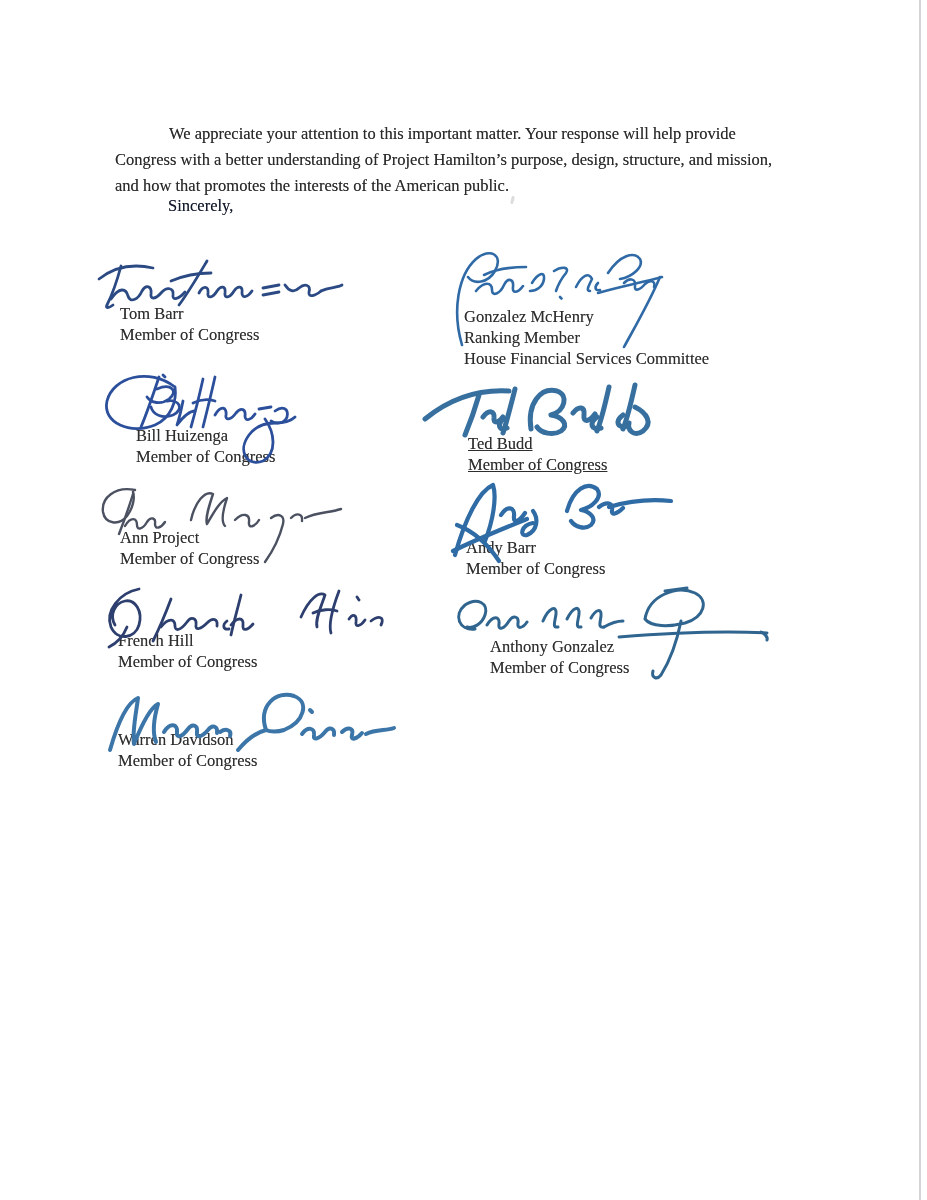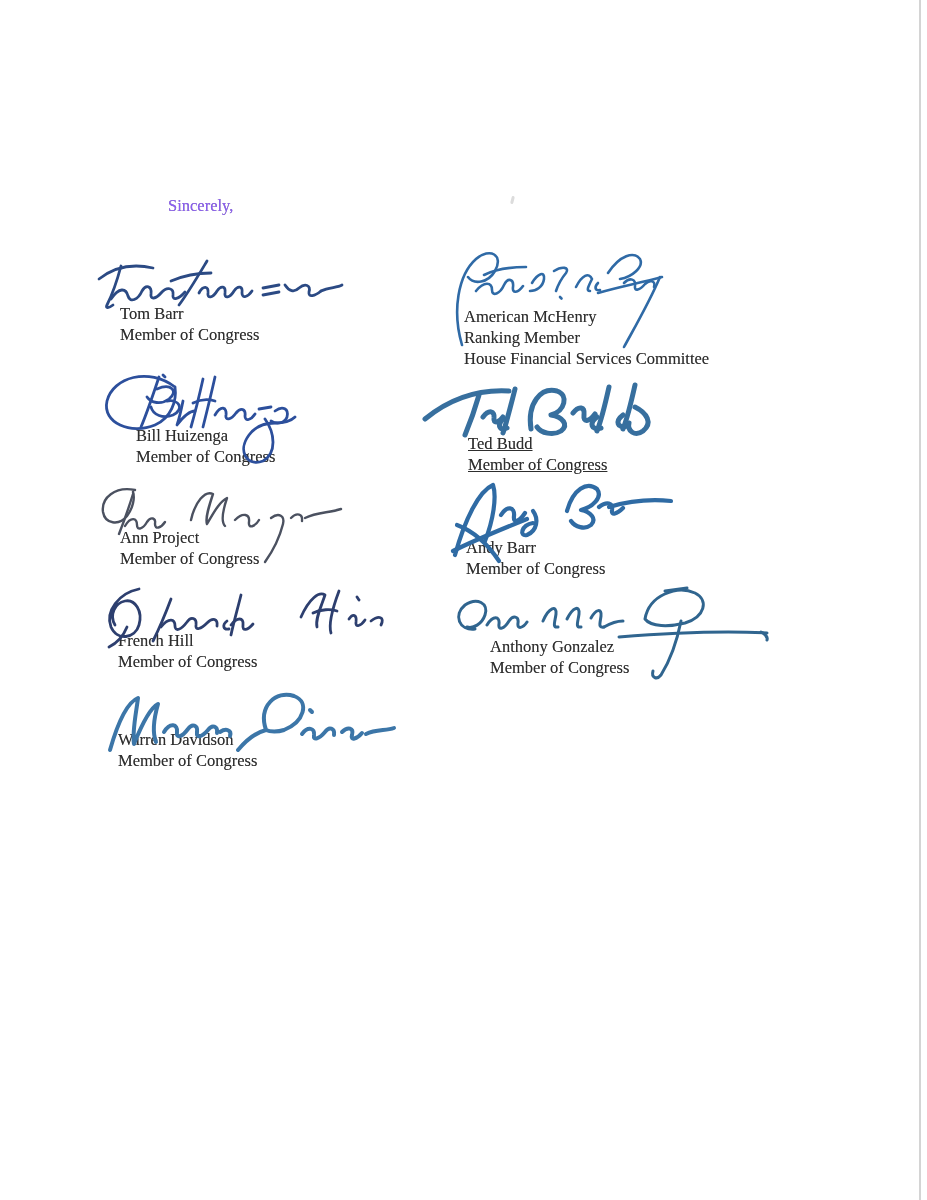--- a/index.html
+++ b/index.html
@@ -23,21 +23,21 @@
     background:#dcdcdc;border-radius:2px;transform:rotate(14deg);
   }
   .body-par{
     position:absolute;left:115px;top:104px;width:682px;
     font-size:16.5px;line-height:26px;color:#2a2a2a;
     text-indent:54px;
     text-shadow:0 0 .4px rgba(40,40,40,.55);
   }
   .valediction{
     position:absolute;left:168px;top:196px;
-    font-size:16.5px;color:#8b5cf6;
+    font-size:16.5px;color:#0f172a;
     text-shadow:0 0 .4px rgba(40,40,40,.55);
   }
   .signer-text{
     position:absolute;z-index:1;
     font-size:16.5px;line-height:21px;color:#2e2e2e;
     text-shadow:0 0 .4px rgba(46,46,46,.5);
     white-space:nowrap;
   }
   .sig{
     position:absolute;z-index:2;overflow:visible;
@@ -49,20 +49,21 @@
   }
 </style>
 </head>
 <body>
 
 <div class="page">
 
   <div class="scan-edge" style="background:#d4d4d4;"></div>
   <div class="scan-smudge"></div>
 
+  <p class="body-par">We appreciate your attention to this important matter. Your response will help provide Congress with a better understanding of Project Hamilton’s purpose, design, structure, and mission, and how that promotes the interests of the American public.</p>
 
   <div class="valediction">Sincerely,</div>
 
   <svg class="sig" style="left:95px;top:255px;" width="250" height="55" viewBox="0 0 250 55" stroke-width="2.8" stroke="#2b4a84">
     <path d="M4,24 C18,13 36,8 58,13"></path>
     <path d="M26,11 C22,26 17,40 12,50 C10,54 14,53 18,50"></path>
     <path d="M16,44 C24,32 31,33 33,41 C35,48 43,45 47,36 C51,29 57,31 56,39 C55,45 61,44 66,38 C72,31 79,33 78,40 C77,46 84,44 90,37"></path>
     <path d="M112,6 C103,21 93,38 84,50"></path>
     <path d="M76,26 C90,20 104,18 116,18"></path>
     <path d="M104,38 C108,30 114,31 113,38 C112,44 118,43 122,36 C126,30 131,31 130,38 C129,44 135,43 139,36 C143,30 148,31 147,38 C147,44 153,42 157,36"></path>
@@ -84,21 +85,21 @@
     <path d="M106,22 C114,17 122,18 118,24 C113,30 110,36 108,42"></path>
     <path d="M112,48 l1.5,1.5"></path>
     <path d="M128,38 C134,26 141,23 144,30 C140,38 138,42 142,42"></path>
     <path d="M150,34 C146,38 147,42 152,41"></path>
     <path d="M160,24 C172,6 186,2 192,10 C196,18 184,28 172,30"></path>
     <path d="M176,34 C182,28 188,30 187,37 C186,43 192,41 197,35 C202,30 208,32 206,38"></path>
     <path d="M212,28 C202,52 188,76 176,98"></path>
     <path d="M150,44 C170,38 192,34 214,28"></path>
   </svg>
   <div class="signer-text" style="left:464px;top:306px;">
-    <div>American McHenry</div>
+    <div>Gonzalez McHenry</div>
     <div>Ranking Member</div>
     <div>House Financial Services Committee</div>
   </div>
 
   <svg class="sig" style="left:97px;top:371px;" width="200" height="96" viewBox="0 0 200 96" stroke-width="2.8" stroke="#2c4f9c">
     <path d="M78,16 C52,-4 16,6 10,30 C5,52 34,64 58,54 C74,47 80,30 78,16"></path>
     <path d="M62,6 C56,24 50,42 44,56"></path>
     <path d="M60,18 C74,12 82,20 72,28 C64,34 54,32 50,26"></path>
     <path d="M70,30 C82,28 88,38 76,44 C66,48 56,44 54,36"></path>
     <path d="M66,4 l2,2"></path>

